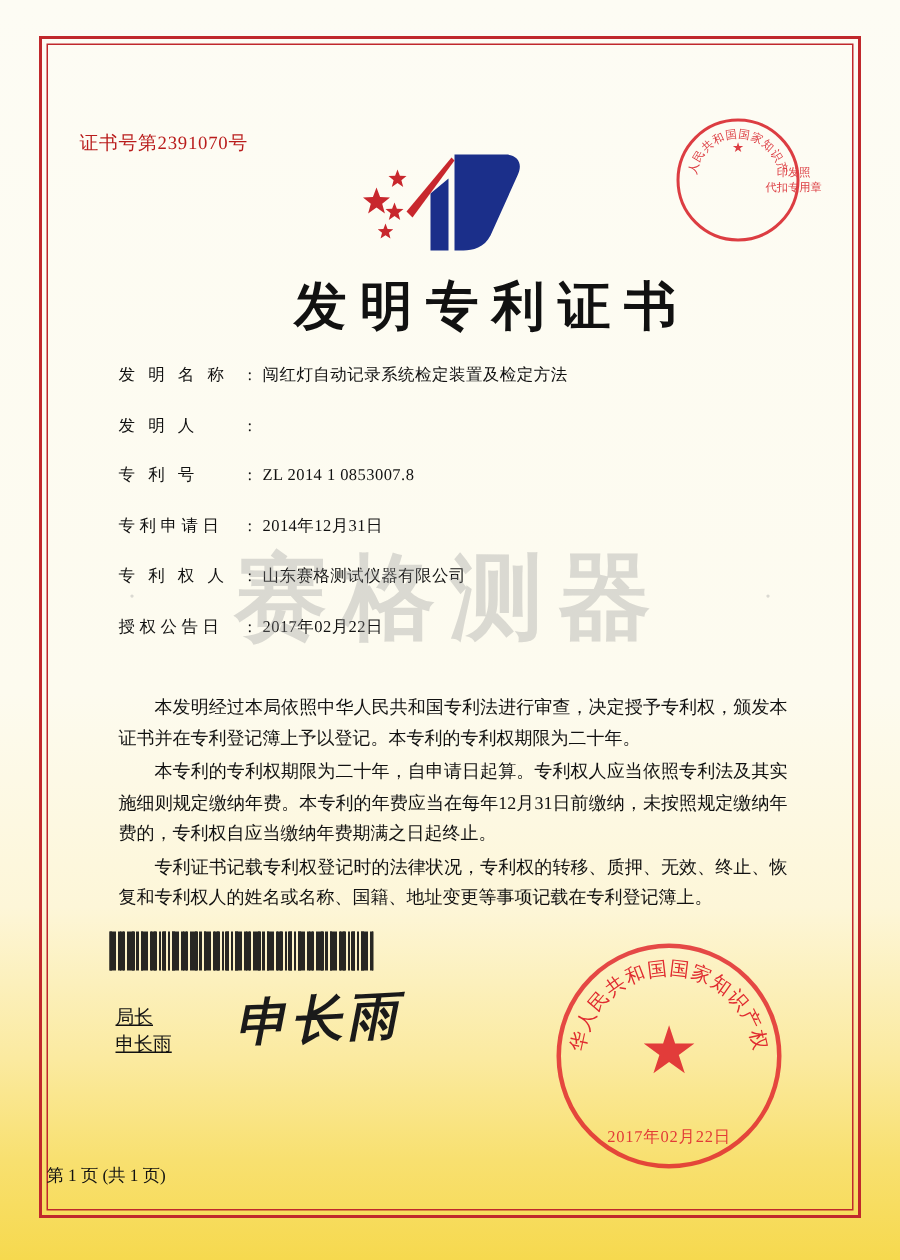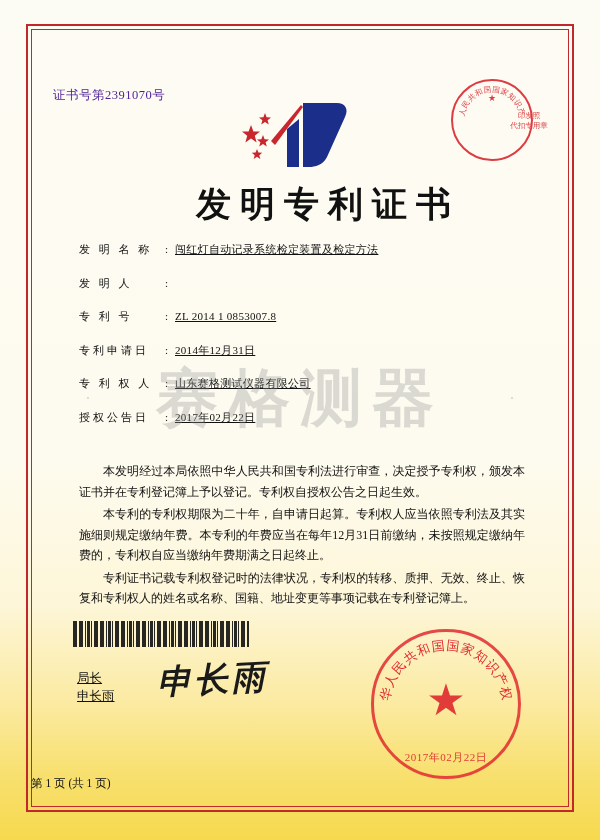--- a/index.html
+++ b/index.html
@@ -61,21 +61,21 @@
     bottom: 33px;
     overflow: hidden;
   }
 
   
   .cert-no {
     position: absolute;
     left: 22px;
     top: 58px;
     font-size: 12.5px;
-    color: #4c1d95;
+    color: #b91c1c;
     letter-spacing: 0.5px;
     font-family: "Liberation Serif", serif;
   }
 
   
   .logo {
     position: absolute;
     left: 210px;
     top: 66px;
     width: 118px;
@@ -157,21 +157,20 @@
     letter-spacing: 3px;
     white-space: nowrap;
   }
   .field-sep {
     width: 10px;
     flex: 0 0 10px;
   }
   .field-value {
     flex: 1 1 auto;
     letter-spacing: 0.3px;
-    text-decoration: underline;
   }
 
   
   .body-text {
     position: absolute;
     left: 48px;
     right: 44px;
     top: 432px;
     font-size: 12px;
     line-height: 20.5px;
@@ -368,21 +367,21 @@
         <span class="field-value">山东赛格测试仪器有限公司</span>
       </div>
       <div class="field-row">
         <span class="field-label">授权公告日</span>
         <span class="field-sep">:</span>
         <span class="field-value">2017年02月22日</span>
       </div>
     </div>
 
     <div class="body-text">
-      <p>本发明经过本局依照中华人民共和国专利法进行审查，决定授予专利权，颁发本证书并在专利登记簿上予以登记。专利权自授权公告之日起生效。</p>
+      <p>本发明经过本局依照中华人民共和国专利法进行审查，决定授予专利权，颁发本证书并在专利登记簿上予以登记。本专利的专利权期限为二十年。</p>
       <p>本专利的专利权期限为二十年，自申请日起算。专利权人应当依照专利法及其实施细则规定缴纳年费。本专利的年费应当在每年12月31日前缴纳，未按照规定缴纳年费的，专利权自应当缴纳年费期满之日起终止。</p>
       <p>专利证书记载专利权登记时的法律状况，专利权的转移、质押、无效、终止、恢复和专利权人的姓名或名称、国籍、地址变更等事项记载在专利登记簿上。</p>
     </div>
 
     <div class="barcode"></div>
 
     <div class="sign-block">
       <div>局长</div>
       <div>申长雨</div>
     </div>

